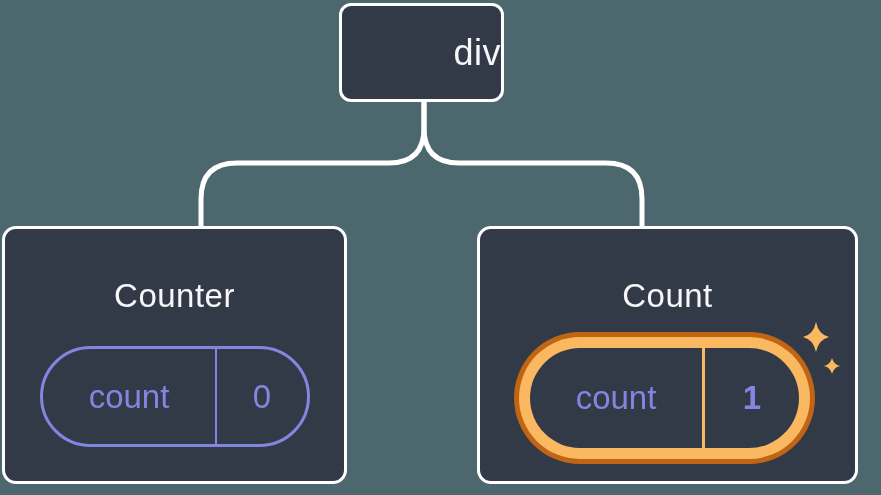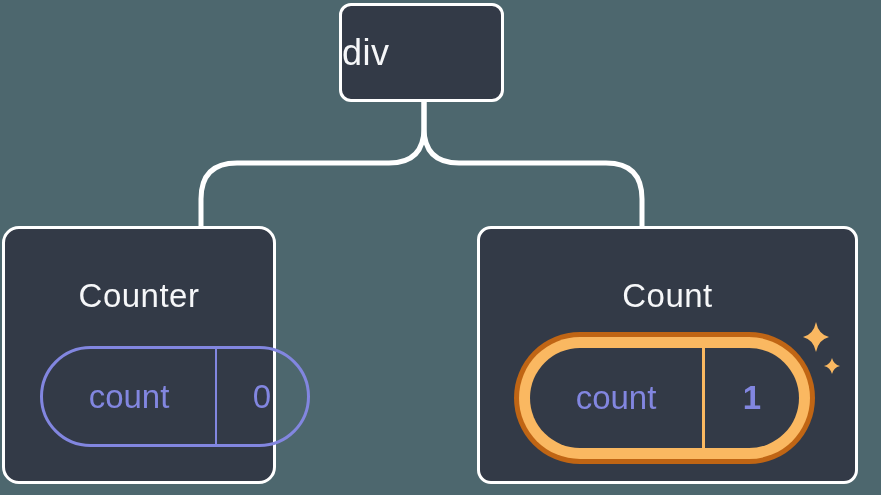--- a/index.html
+++ b/index.html
@@ -21,35 +21,35 @@
   .node {
     position: absolute;
     left: 339px; top: 3px;
     width: 165px; height: 99px;
     box-sizing: border-box;
     background: #333a47;
     border: 3px solid #ffffff;
     border-radius: 12px;
     display: flex;
     align-items: center;
-    justify-content: flex-start;
+    justify-content: flex-end;
     color: #f6f7f9;
     font-size: 36px;
     letter-spacing: 0.5px;
   }
   .card {
     position: absolute;
     top: 226px;
     height: 258px;
     box-sizing: border-box;
     background: #333a47;
     border: 3px solid #ffffff;
     border-radius: 14px;
   }
-  .card.left  { left: 2px;   width: 274px; border-radius: 17px; }
+  .card.left  { left: 2px;   width: 345px; }
   .card.right { left: 477px; width: 381px; }
   .card-title {
     position: absolute;
     top: 48px;
     left: 0; right: 0;
     text-align: center;
     color: #f6f7f9;
     font-size: 33px;
     font-weight: 500;
     letter-spacing: 0.5px;

